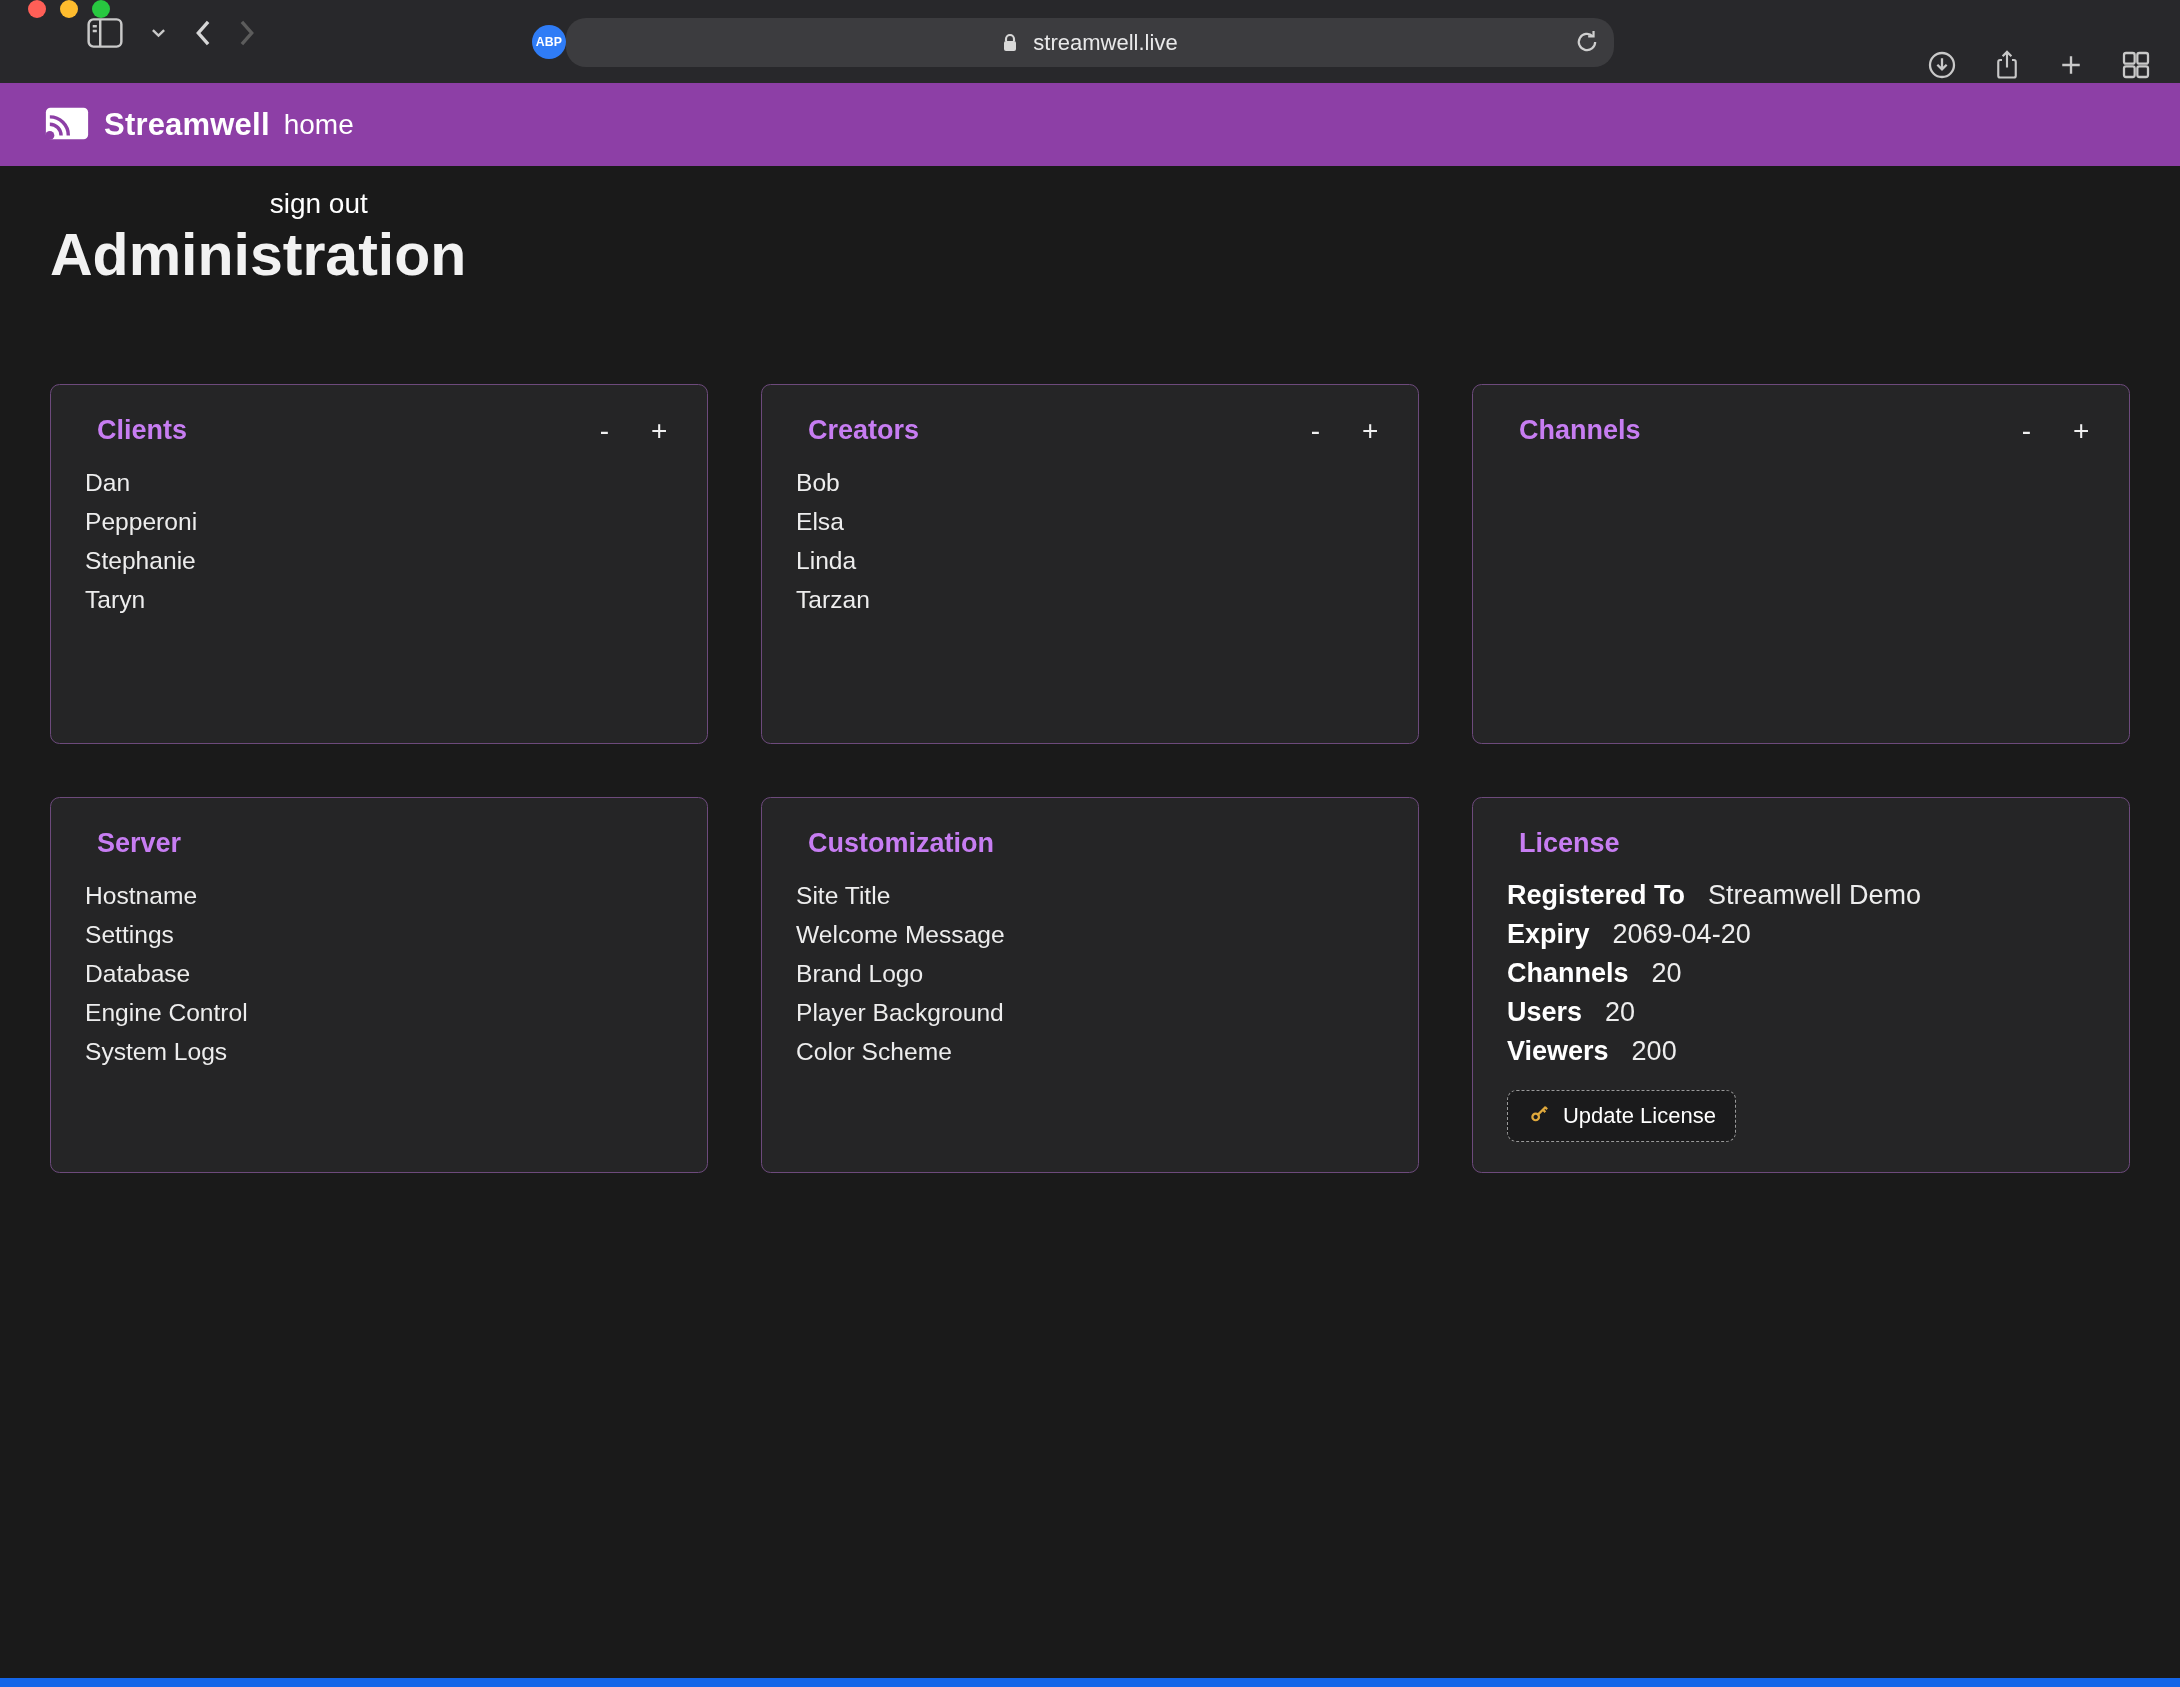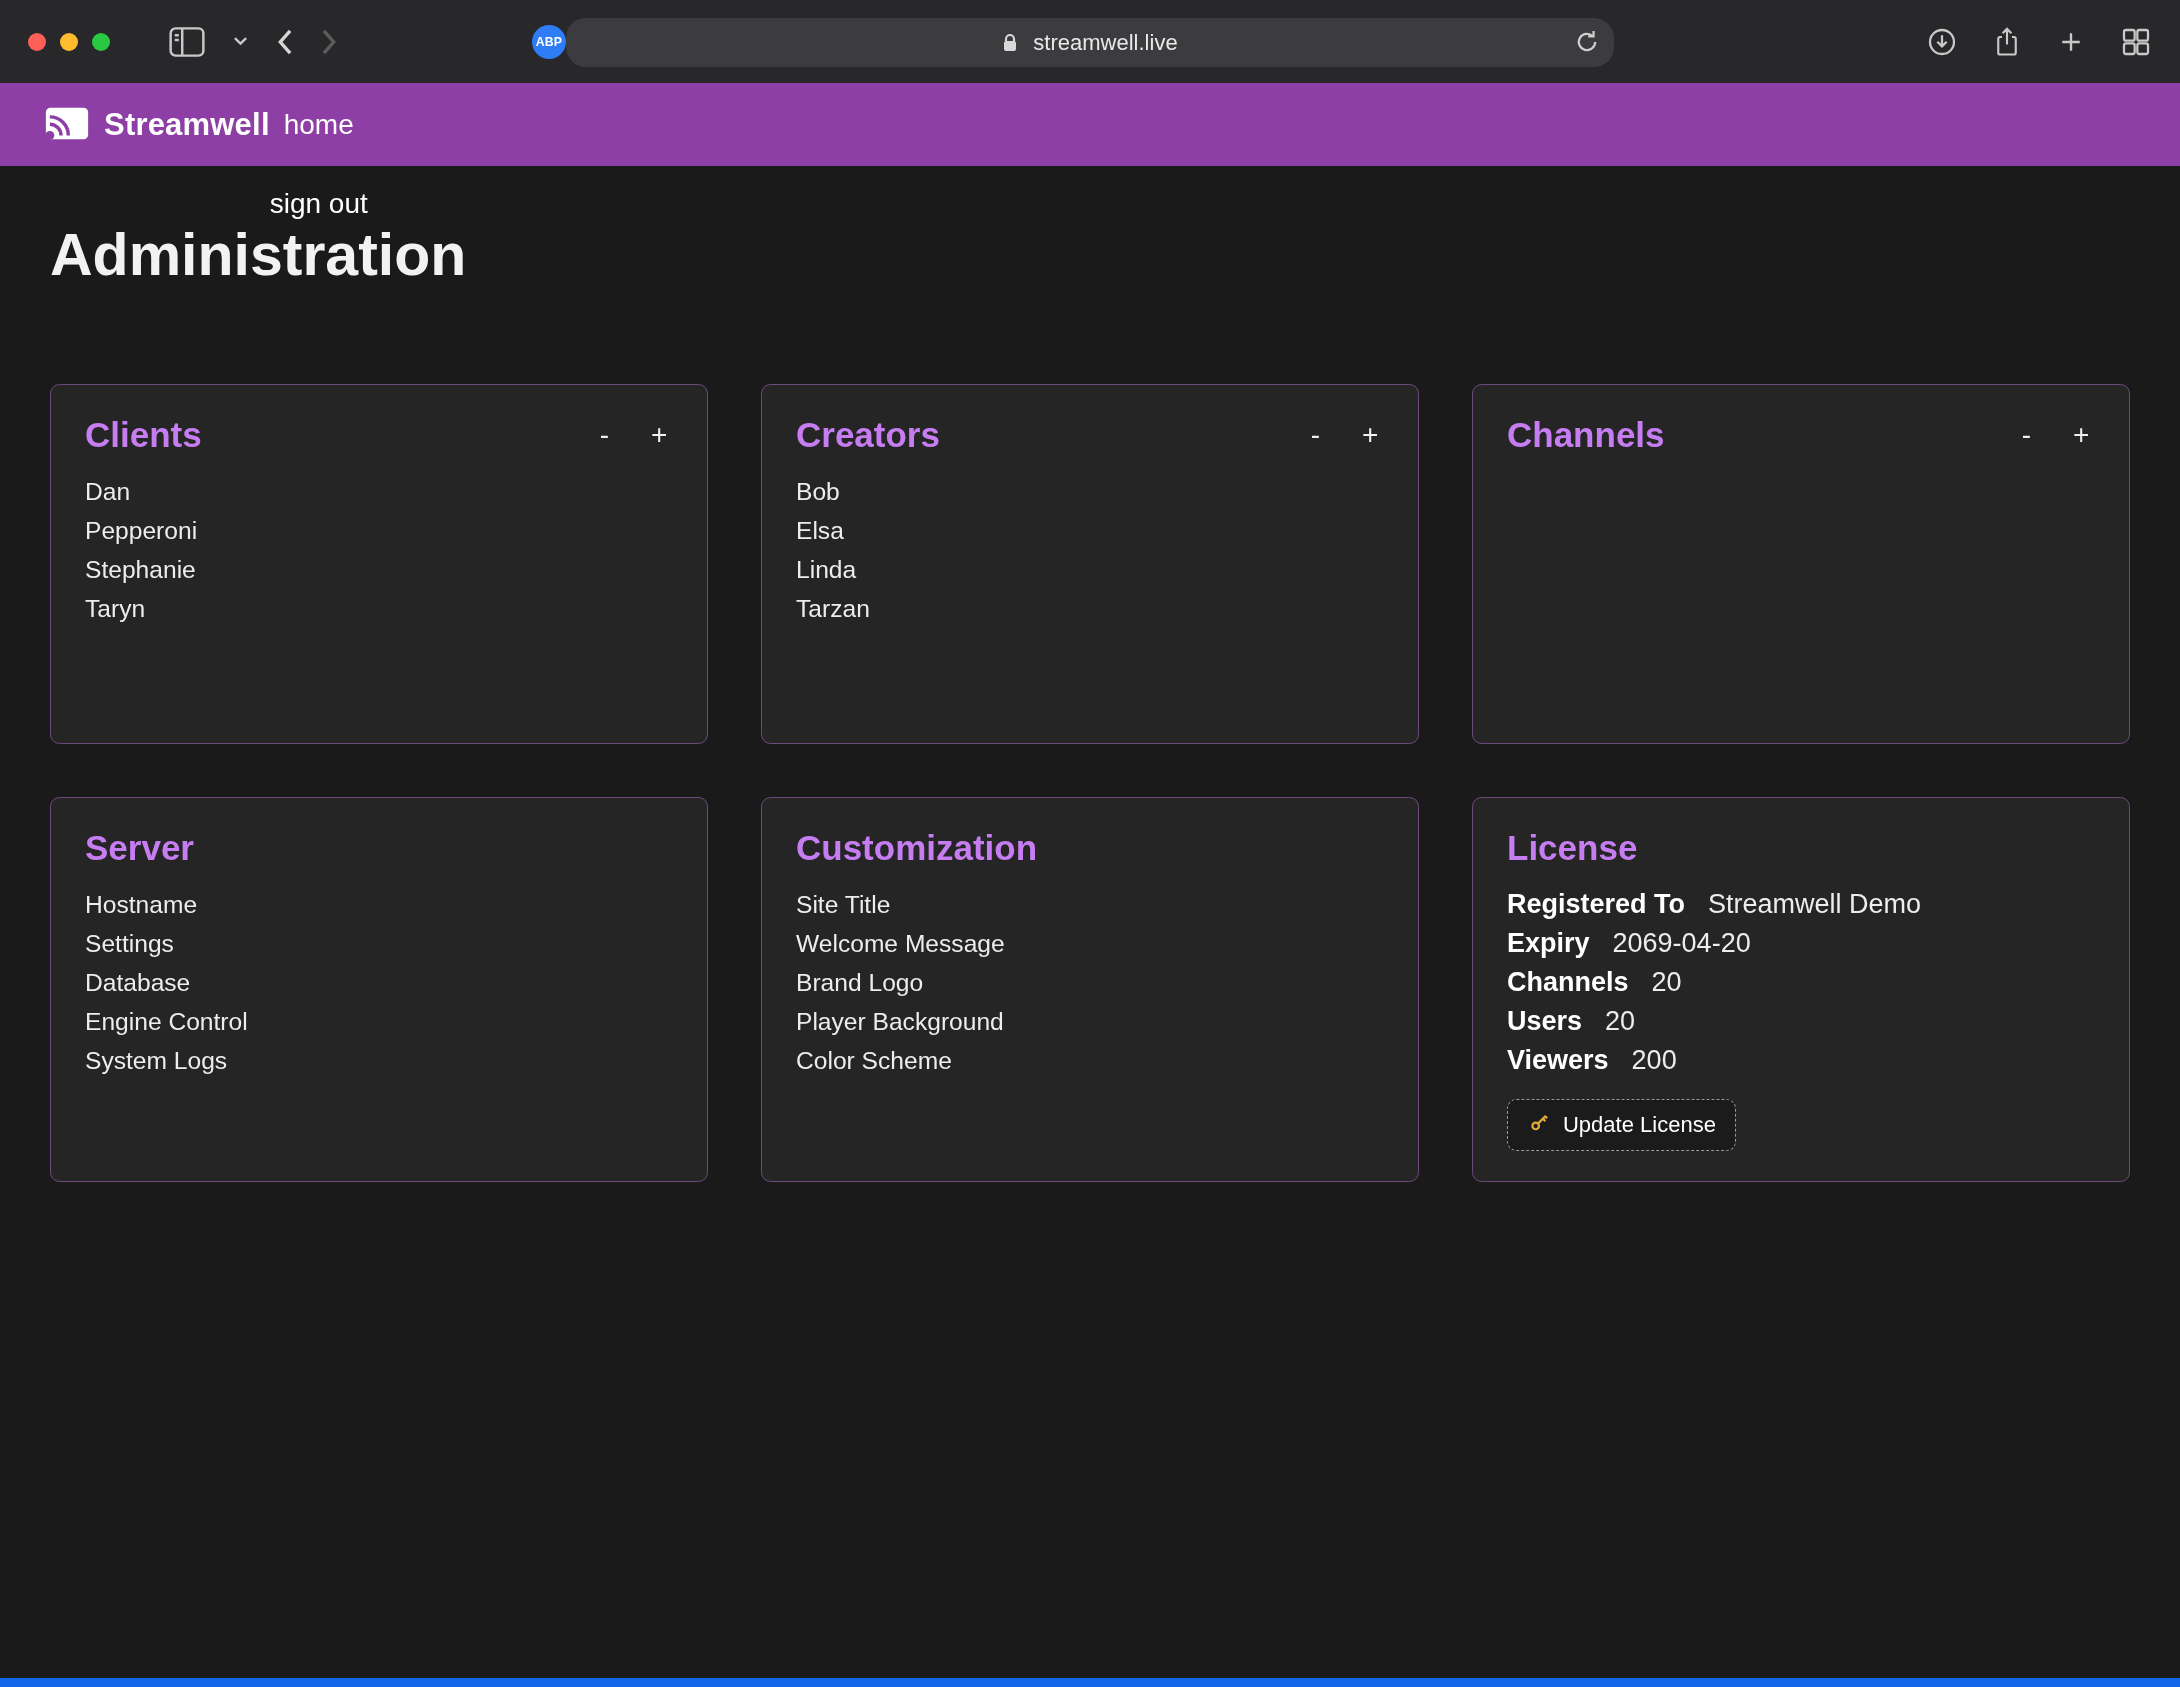--- a/index.html
+++ b/index.html
@@ -1,21 +1,21 @@
 <!DOCTYPE html>
 <html style="font-size:15px"><head>
 <meta charset="utf-8">
 <style>
   * { margin:0; padding:0; box-sizing:border-box; }
   html,body { background:#000; }
   body { font-family:"Liberation Sans", sans-serif; }
   .screen { position:relative; width:2180px; height:1687px; background:#1a1a1a; overflow:hidden; }
 
   
-  .titlebar { position:relative; display:flex; align-items:center; height:83px; background:#28282b; padding:0 28px; }
+  .titlebar { position:relative; display:flex; height:83px; background:#28282b; padding:0 28px;flex-direction:column; }
   .traffic-lights { display:flex; gap:14px; }
   .tl { width:18px; height:18px; border-radius:50%; }
   .tl.red { background:#ff5f57; }
   .tl.yellow { background:#febc2e; }
   .tl.green { background:#28c840; }
   .nav-tools { display:flex; align-items:center; gap:28px; margin-left:59px; }
   .tb-icon { display:inline-flex; align-items:center; justify-content:center; background:none; border:none; cursor:pointer; }
   .badges { position:absolute; left:532px; top:0; height:83px; display:flex; align-items:center; gap:26.5px; }
   .abp-badge { width:34px; height:34px; border-radius:50%; background:#2f7cf6; color:#fff; font-size:12.3px; font-weight:700; display:flex; align-items:center; justify-content:center; letter-spacing:0.2px; }
   .urlbar { position:absolute; left:50%; top:18px; transform:translateX(-50%); width:1048px; height:49px; background:#3c3c3f; border-radius:20px; display:flex; align-items:center; justify-content:center; gap:15px; }
@@ -30,21 +30,21 @@
   .nav-links { display:flex; align-items:center; gap:47px;flex-direction:column; }
   .nav-links a { color:#fff; font-size:28px; text-decoration:none; cursor:pointer; }
   .nav-links a.active { font-weight:700; }
 
   
   main { padding:55px 50px 0; }
   h1 { color:#f2f2f2; font-size:59px; font-weight:600; margin-bottom:95px; }
   .grid { display:grid; grid-template-columns:repeat(3,1fr); gap:53px; }
   .card { background:#252526; border:1.9px solid #6d4a7c; border-radius:9.5px; padding:30px 34px; min-height:360px; }
   .card-head { display:flex; justify-content:space-between; align-items:center; }
-  .card-title { color:#c77df2; font-size:35px; font-weight:700; }
+  .card-title { color:#c77df2; font-size:27px; font-weight:700;margin-left:12px; }
   .card-controls { display:flex; gap:42px; padding-right:5.7px; }
   .ctrl { background:none; border:none; color:#f0f0f0; font-size:28px; font-weight:400; cursor:pointer; line-height:1; }
   .card-list { list-style:none; margin-top:17px; }
   .card-list li { color:#ededed; font-size:24.6px; line-height:39px; cursor:pointer; }
 
   
   .license-rows { margin-top:17px; }
   .lrow { display:flex; gap:23px; color:#ededed; font-size:27px; line-height:39px; }
   .llabel { font-weight:700; color:#fff; }
   .update-license { margin-top:19px; display:inline-flex; align-items:center; gap:11.4px; background:#1b1b1c; border:1.9px dashed #9a9a9a; border-radius:9.5px; color:#fff; font-size:22px; padding:9.5px 19px; cursor:pointer; font-family:inherit; }

